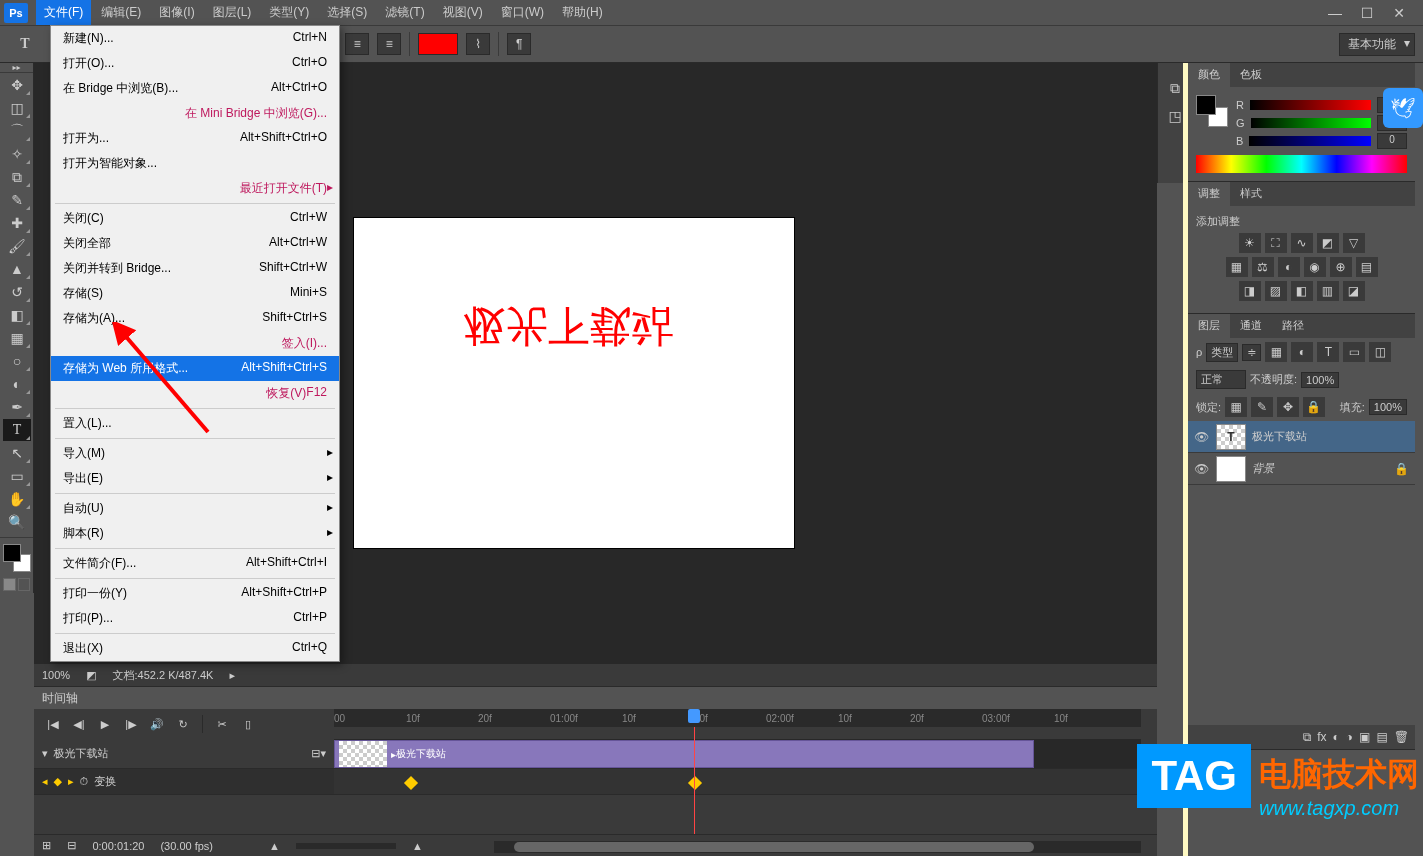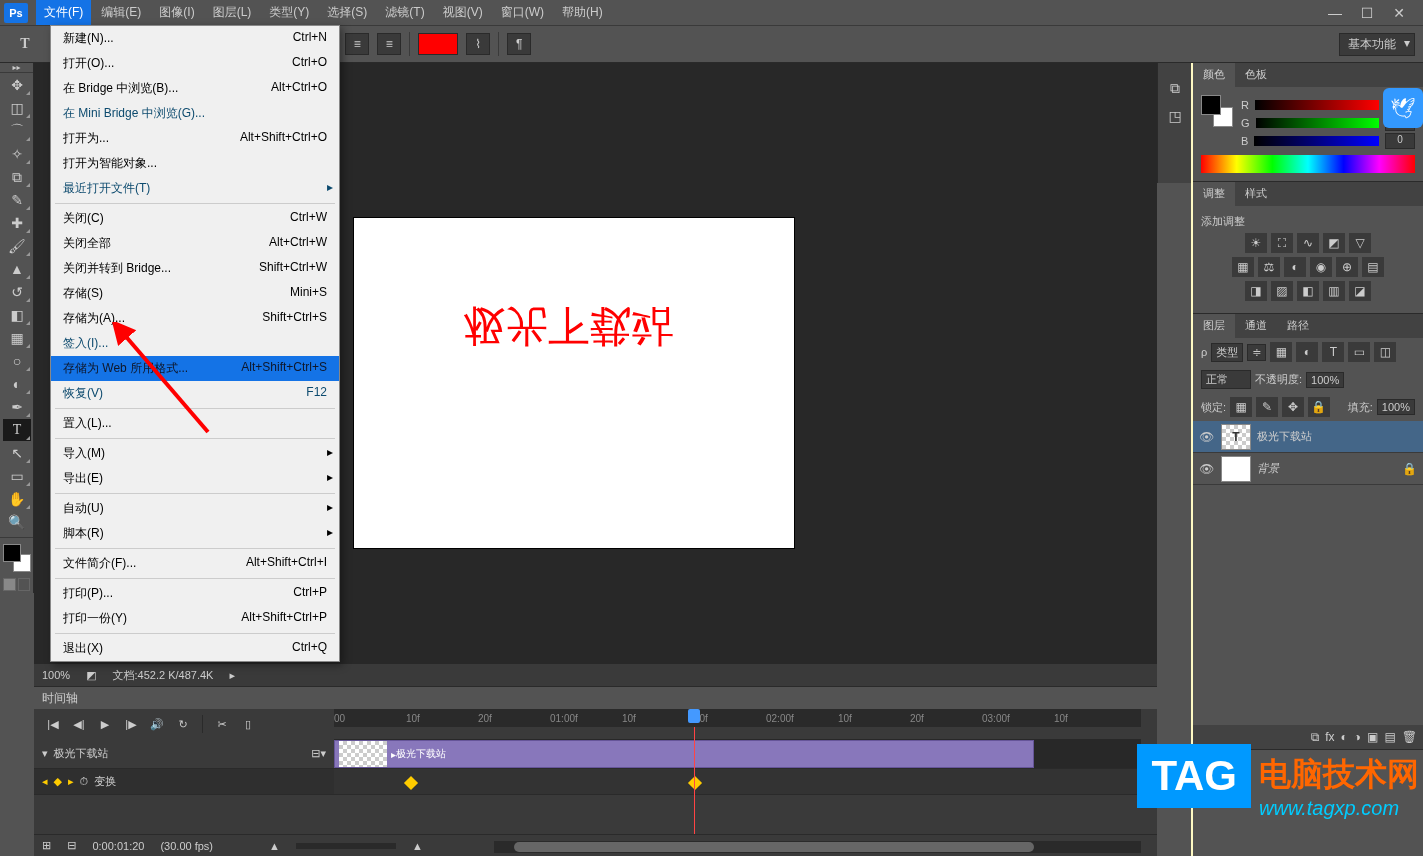--- a/index.html
+++ b/index.html
@@ -32,22 +32,22 @@
 .tool-corner { position: absolute; bottom: 1px; right: 1px; width: 0; height: 0; border-right: 4px solid #999; border-top: 4px solid transparent; }
 .color-tools { margin: 6px 3px; position: relative; width: 28px; height: 28px; }
 .fg-color { position: absolute; width: 18px; height: 18px; background: #000; border: 1px solid #888; z-index: 2; }
 .bg-color { position: absolute; right: 0; bottom: 0; width: 18px; height: 18px; background: #fff; border: 1px solid #888; }
 .tool-mode { display: flex; margin: 2px 3px; gap: 2px; }
 .tool-mode div { width: 13px; height: 13px; border: 1px solid #666; }
 
 
 .file-menu { position: absolute; left: 50px; top: 25px; width: 290px; background: #f0f0f0; color: #000; border: 1px solid #888; box-shadow: 3px 3px 8px rgba(0,0,0,0.4); z-index: 100; }
 .fm-item { padding: 4px 12px; display: flex; justify-content: space-between; position: relative; }
-.fm-item.highlighted { background: #1473e6; color: #0f172a; }
-.fm-item.disabled { color: #0c4a6e; }
+.fm-item.highlighted { background: #1473e6; color: #ffffff; }
+.fm-item.disabled { color: #be185d; justify-content: flex-end; }
 .fm-sep { height: 1px; background: #ccc; margin: 2px 4px; }
 .fm-arrow { position: absolute; right: 6px; }
 
 
 .red-arrow { position: absolute; z-index: 101; pointer-events: none; }
 
 
 .canvas-area { position: absolute; left: 34px; top: 63px; right: 266px; bottom: 170px; background: #282828; overflow: hidden; }
 .canvas { position: absolute; left: 320px; top: 155px; width: 440px; height: 330px; background: #fff; box-shadow: 0 0 0 1px #000; }
 .canvas-text { position: absolute; left: 110px; top: 80px; color: #ff0000; font-size: 42px; font-family: "KaiTi", serif; transform: scaleY(-1); }
@@ -67,21 +67,21 @@
 .tl-clip { position: absolute; left: 0; width: 700px; height: 28px; background: #8877bb; border: 1px solid #665599; top: 1px; display: flex; align-items: center; padding-left: 4px; font-size: 10px; color: #fff; }
 .tl-clip-thumb { width: 48px; height: 26px; background: repeating-conic-gradient(#ccc 0 25%, #fff 0 50%) 0 0/8px 8px; margin-right: 4px; }
 .tl-keyframe { position: absolute; width: 10px; height: 10px; background: #ffcc00; transform: rotate(45deg); top: 9px; }
 .tl-playhead { position: absolute; left: 660px; top: 40px; bottom: 22px; width: 1px; background: #ff4444; z-index: 5; }
 .tl-playhead::before { content: ''; position: absolute; top: -18px; left: -6px; width: 12px; height: 14px; background: #4499ff; border-radius: 2px; }
 .tl-footer { position: absolute; bottom: 0; left: 0; right: 0; height: 22px; background: #3a3a3a; display: flex; align-items: center; padding: 0 8px; gap: 16px; font-size: 11px; border-top: 1px solid #2a2a2a; }
 .tl-scroll { position: absolute; right: 16px; left: 460px; bottom: 3px; height: 12px; background: #2a2a2a; }
 .tl-scroll-thumb { position: absolute; left: 20px; width: 520px; height: 10px; top: 1px; background: #666; border-radius: 5px; }
 
 
-.panels { position: absolute; right: 0; top: 63px; width: 232px; bottom: 0; background: #535353; border-left: 2px solid #fef9c3; }
+.panels { position: absolute; right: 8px; top: 63px; width: 232px; bottom: 0; background: #535353; border-left: 5px solid #fef9c3; }
 .panel-dock-left { position: absolute; right: 232px; top: 63px; width: 34px; background: #424242; border-left: 1px solid #2a2a2a; padding-top: 10px; }
 .dock-icon { width: 28px; height: 26px; margin: 2px 3px; display: flex; align-items: center; justify-content: center; font-size: 14px; }
 .panel { background: #535353; border-bottom: 1px solid #2a2a2a; }
 .panel-tabs { height: 24px; background: #424242; display: flex; }
 .panel-tab { padding: 4px 10px; font-size: 11px; }
 .panel-tab.active { background: #535353; }
 .panel-body { padding: 8px; }
 
 
 .color-panel .swatch-pair { float: left; position: relative; width: 32px; height: 32px; }
@@ -284,26 +284,26 @@
       <span></span>
       <span class="fm-arrow">▸</span>
     </div>
     <div class="fm-sep"></div>
     <div class="fm-item">
       <span>文件简介(F)...</span>
       <span>Alt+Shift+Ctrl+I</span>
     </div>
     <div class="fm-sep"></div>
     <div class="fm-item">
+      <span>打印一份(Y)</span>
+      <span>Alt+Shift+Ctrl+P</span>
+    </div>
+    <div class="fm-item">
       <span>打印(P)...</span>
       <span>Ctrl+P</span>
-    </div>
-    <div class="fm-item">
-      <span>打印一份(Y)</span>
-      <span>Alt+Shift+Ctrl+P</span>
     </div>
     <div class="fm-sep"></div>
     <div class="fm-item">
       <span>退出(X)</span>
       <span>Ctrl+Q</span>
     </div>
   </div>
 
 <svg class="red-arrow" style="left:108px;top:322px;" width="110" height="120">
   <defs>

